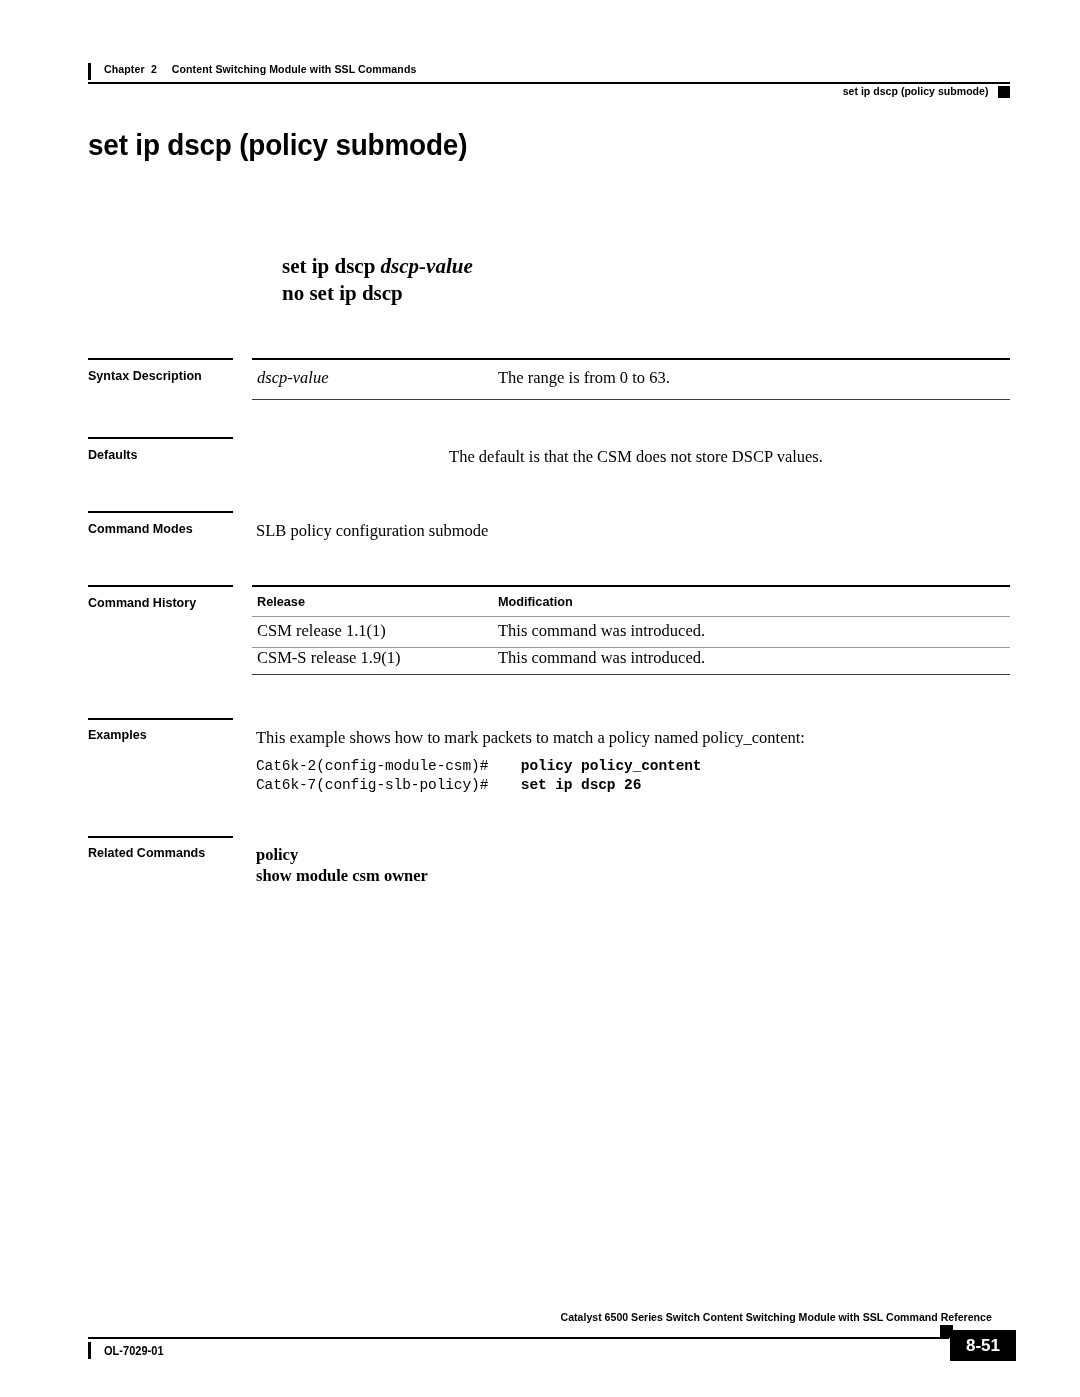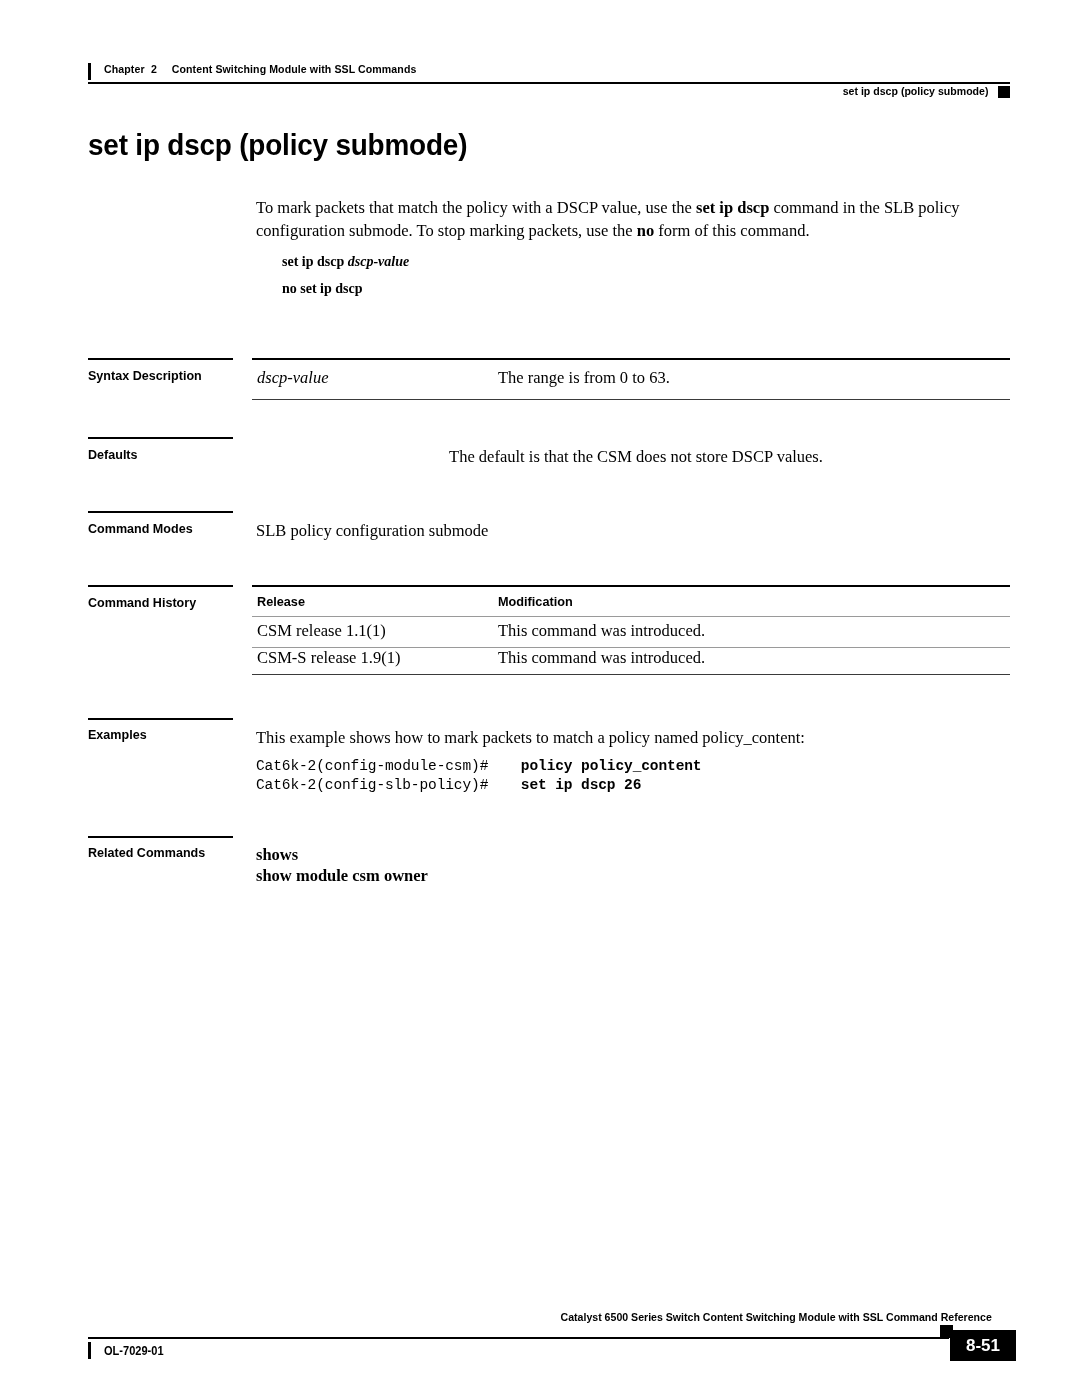--- a/index.html
+++ b/index.html
@@ -123,21 +123,21 @@
     font-family: "Liberation Serif", serif;
     font-size: 16.5px;
     line-height: 23px;
   }
   .body-text b { font-weight: bold; }
 
   .syntax-line {
     position: absolute;
     left: 282px;
     font-family: "Liberation Serif", serif;
-    font-size: 14px;
+    font-size: 21px;
     font-weight: bold;
     white-space: nowrap;
   }
   .syntax-line i {
     font-style: italic;
     font-weight: bold;
   }
 
   
   .tbl {
@@ -277,23 +277,20 @@
     <div class="header-chapter">
       <span>Chapter</span><span class="chap-num">2</span><span class="chap-title">Content Switching Module with SSL Commands</span>
     </div>
     <div class="header-rule"></div>
     <div class="header-right">set ip dscp (policy submode)</div>
     <div class="header-square"></div>
   </div>
 
   <div class="page-title">set ip dscp (policy submode)</div>
 
-  <div class="body-text" style="top:196px;">
-    <span>To mark packets that match the policy with a DSCP value, use the </span><b>set ip dscp</b><span> command in the SLB policy configuration submode. To stop marking packets, use the </span><b>no</b><span> form of this command.</span>
-  </div>
 
   <div class="syntax-line" style="top:254px;">
     <span>set ip dscp </span><i>dscp-value</i>
   </div>
   <div class="syntax-line" style="top:281px;">no set ip dscp</div>
 
   <div class="label-rule" style="top:358px;"></div>
   <div class="label-col" style="top:368px;">Syntax Description</div>
 
   <div class="tbl" style="top:358px;">
@@ -325,26 +322,26 @@
     <div class="cell c1" style="top:63px;">CSM-S release 1.9(1)</div>
     <div class="cell c2" style="top:63px;">This command was introduced.</div>
     <div class="rule-med" style="top:89px;"></div>
   </div>
 
   <div class="label-rule" style="top:718px;"></div>
   <div class="label-col" style="top:727px;">Examples</div>
   <div class="body-text" style="top:726px;">This example shows how to mark packets to match a policy named policy_content:</div>
 
   <div class="code-block" style="top:757px;"><span>Cat6k-2(config-module-csm)# </span><b>policy policy_content</b>
-<span>Cat6k-2(config-slb-policy)# </span><b>set ip dscp 26</b></div>
+<span>Cat6k-7(config-slb-policy)# </span><b>set ip dscp 26</b></div>
 
   <div class="label-rule" style="top:836px;"></div>
   <div class="label-col" style="top:845px;">Related Commands</div>
   <div class="related-list" style="top:844px;">
-    <div>shows</div>
+    <div>policy</div>
     <div>show module csm owner</div>
   </div>
 
   <div class="footer-title">Catalyst 6500 Series Switch Content Switching Module with SSL Command Reference</div>
   <div class="footer-square"></div>
   <div class="footer-rule"></div>
   <div class="footer-tick"></div>
   <div class="footer-doc">OL-7029-01</div>
   <div class="page-number">8-51</div>
 

